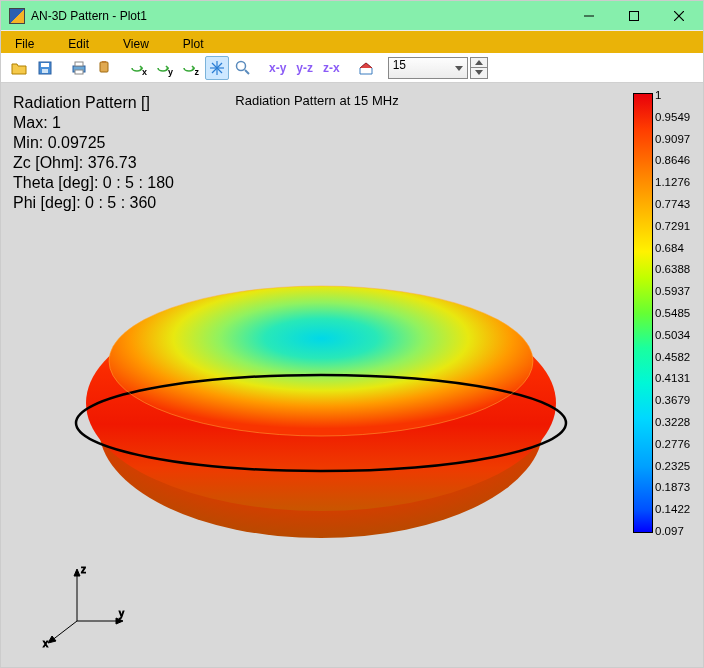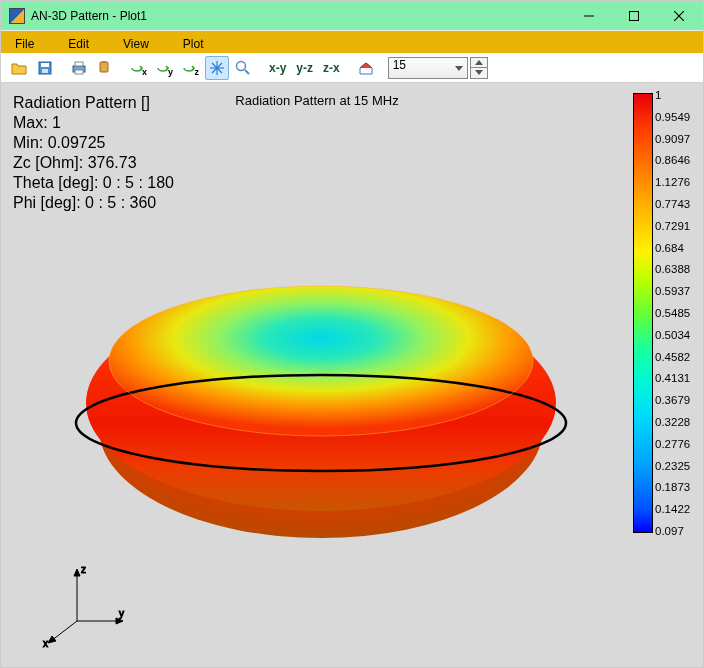--- a/index.html
+++ b/index.html
@@ -57,21 +57,21 @@
   }
   .tbtn {
     width: 24px; height:24px;
     display:flex; align-items:center; justify-content:center;
     border:1px solid transparent;
     border-radius:2px;
   }
   .tbtn.active { background:#cde8ff; border-color:#7bb3da; }
   .tsep { width:6px; }
   .tlabel {
-    font-size:12px; font-weight:bold; color:#14532d;
+    font-size:12px; font-weight:bold; color:#8b5cf6;
     padding: 0 4px; min-width:24px; text-align:center;
   }
   .combo {
     height:22px; width:80px;
     border:1px solid #888;
     background:linear-gradient(#fdfdfd,#ececec);
     display:flex; 
     font-size:12px;
     padding:0 4px;
     position:relative;

